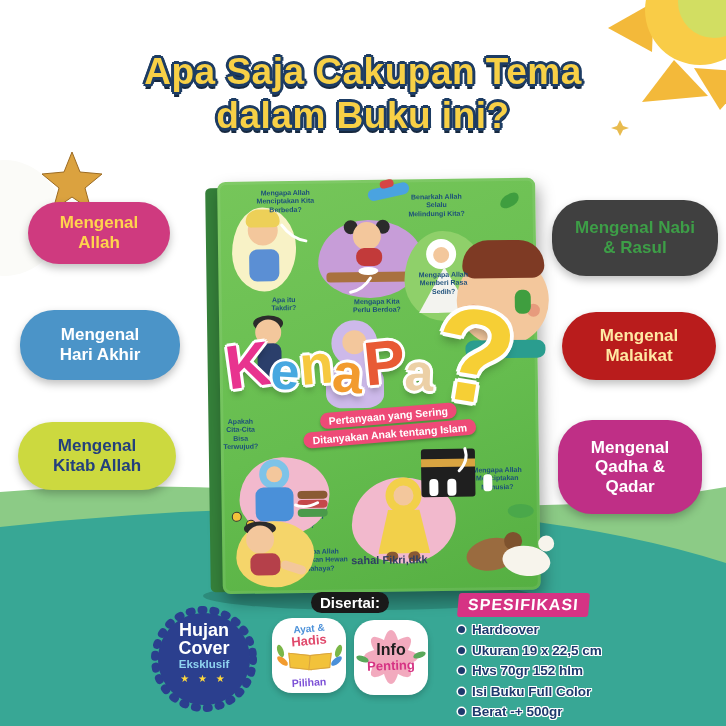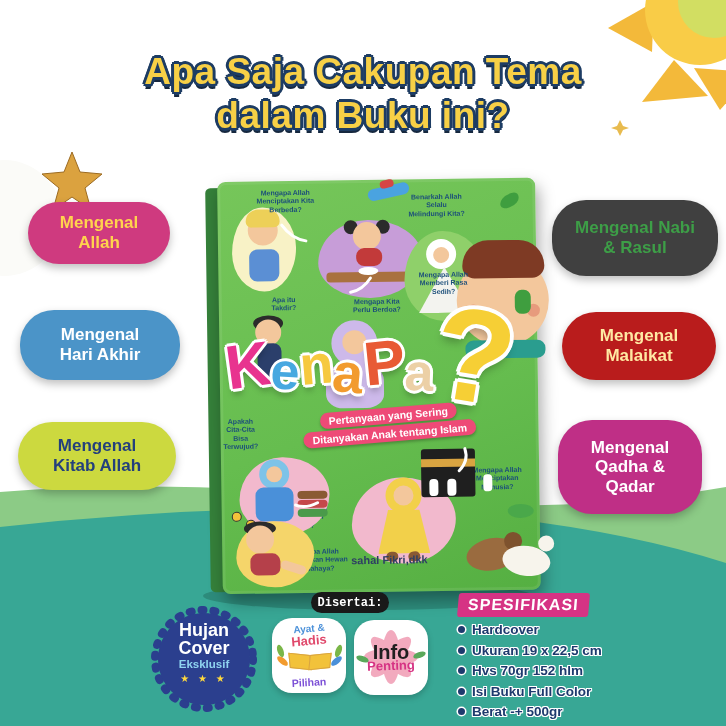--- a/index.html
+++ b/index.html
@@ -55,31 +55,31 @@
   .rrect{position:absolute;border-radius:8px;}
   .skin{background:#f3c79c;}
   .pub-leaf{position:absolute;left:282px;top:16px;width:20px;height:13px;background:#3f9e3f;border-radius:70% 30% 65% 35%;transform:rotate(-18deg);}
   
   .hc-badge{position:absolute;left:144px;top:599px;width:120px;height:120px;z-index:8;}
   .hc-text{position:absolute;left:144px;top:621px;width:120px;text-align:center;z-index:9;line-height:1.0;}
   .hc-text .l1,.hc-text .l2{font-size:18px;font-weight:800;color:#fff;}
   .hc-text .l3{font-size:11.5px;font-weight:800;color:#8fd4f0;margin-top:2px;}
   .hc-text .st{font-size:10px;color:#ffd93d;letter-spacing:3px;margin-top:3px;}
   .disertai{position:absolute;left:311px;top:592px;width:78px;height:21px;background:#191919;color:#fff;
-    border-radius:12px;display:flex;align-items:center;justify-content:center;font-size:12px;font-weight:800;z-index:8;font-family:Liberation Mono, monospace;}
+    border-radius:12px;display:flex;align-items:center;justify-content:center;font-size:15px;font-weight:800;z-index:8;}
   .sq-badge{position:absolute;width:74px;height:75px;background:#fff;border-radius:20px;z-index:8;box-shadow:0 3px 6px rgba(0,0,0,.2);overflow:hidden;}
   .b-ayat{left:272px;top:618px;} .b-info{left:354px;top:620px;}
   .b-ayat .t1{position:absolute;top:5px;left:0;width:74px;text-align:center;font-size:10px;font-weight:800;color:#4a90d9;transform:rotate(-5deg);}
   .b-ayat .t2{position:absolute;top:15px;left:0;width:74px;text-align:center;font-size:13px;font-weight:800;color:#e0486b;transform:rotate(-5deg);}
   .b-ayat .t3{position:absolute;bottom:5px;left:0;width:74px;text-align:center;font-size:10.5px;font-weight:800;color:#7b4fd6;transform:rotate(-3deg);}
   .bk-l,.bk-r{position:absolute;top:36px;width:20px;height:13px;background:#f2c23a;border:1px solid #d9a441;}
   .bk-l{left:17px;transform:skewY(12deg) rotate(-6deg);} .bk-r{left:37px;transform:skewY(-12deg) rotate(6deg);}
   .leaf{position:absolute;width:13px;height:6px;border-radius:50%;}
   .petal{position:absolute;left:10px;top:28px;width:54px;height:18px;background:#f2aabe;border-radius:50%;}
-  .b-info .t1{position:absolute;top:21px;left:0;width:74px;text-align:center;font-size:20px;font-weight:800;color:#1f1f1f;}
+  .b-info .t1{position:absolute;top:21px;left:0;width:74px;text-align:center;font-size:16px;font-weight:800;color:#1f1f1f;}
   .b-info .t2{position:absolute;top:38px;left:0;width:74px;text-align:center;font-size:13px;font-weight:800;color:#d63384;transform:rotate(-2deg);}
   .spec-hdr{position:absolute;left:458px;top:593px;background:#d63384;color:#fff;font-size:16px;font-weight:800;
     letter-spacing:1px;padding:3px 10px;border-radius:3px;transform:skewX(-5deg);z-index:8;}
   .spec-list{position:absolute;left:458px;top:622px;z-index:8;}
   .spec-item{display:flex;align-items:center;gap:7px;margin-bottom:5.5px;}
   .spec-item .dot{width:7px;height:7px;border-radius:50%;background:#1d3a6e;box-shadow:0 0 0 1.5px #fff;flex:none;}
   .spec-item .txt{font-size:13.5px;font-weight:800;color:#1d3a6e;
     text-shadow:1px 0 #fff,-1px 0 #fff,0 1px #fff,0 -1px #fff,1px 1px #fff,-1px -1px #fff,1px -1px #fff,-1px 1px #fff;}
 </style>
 </head>

